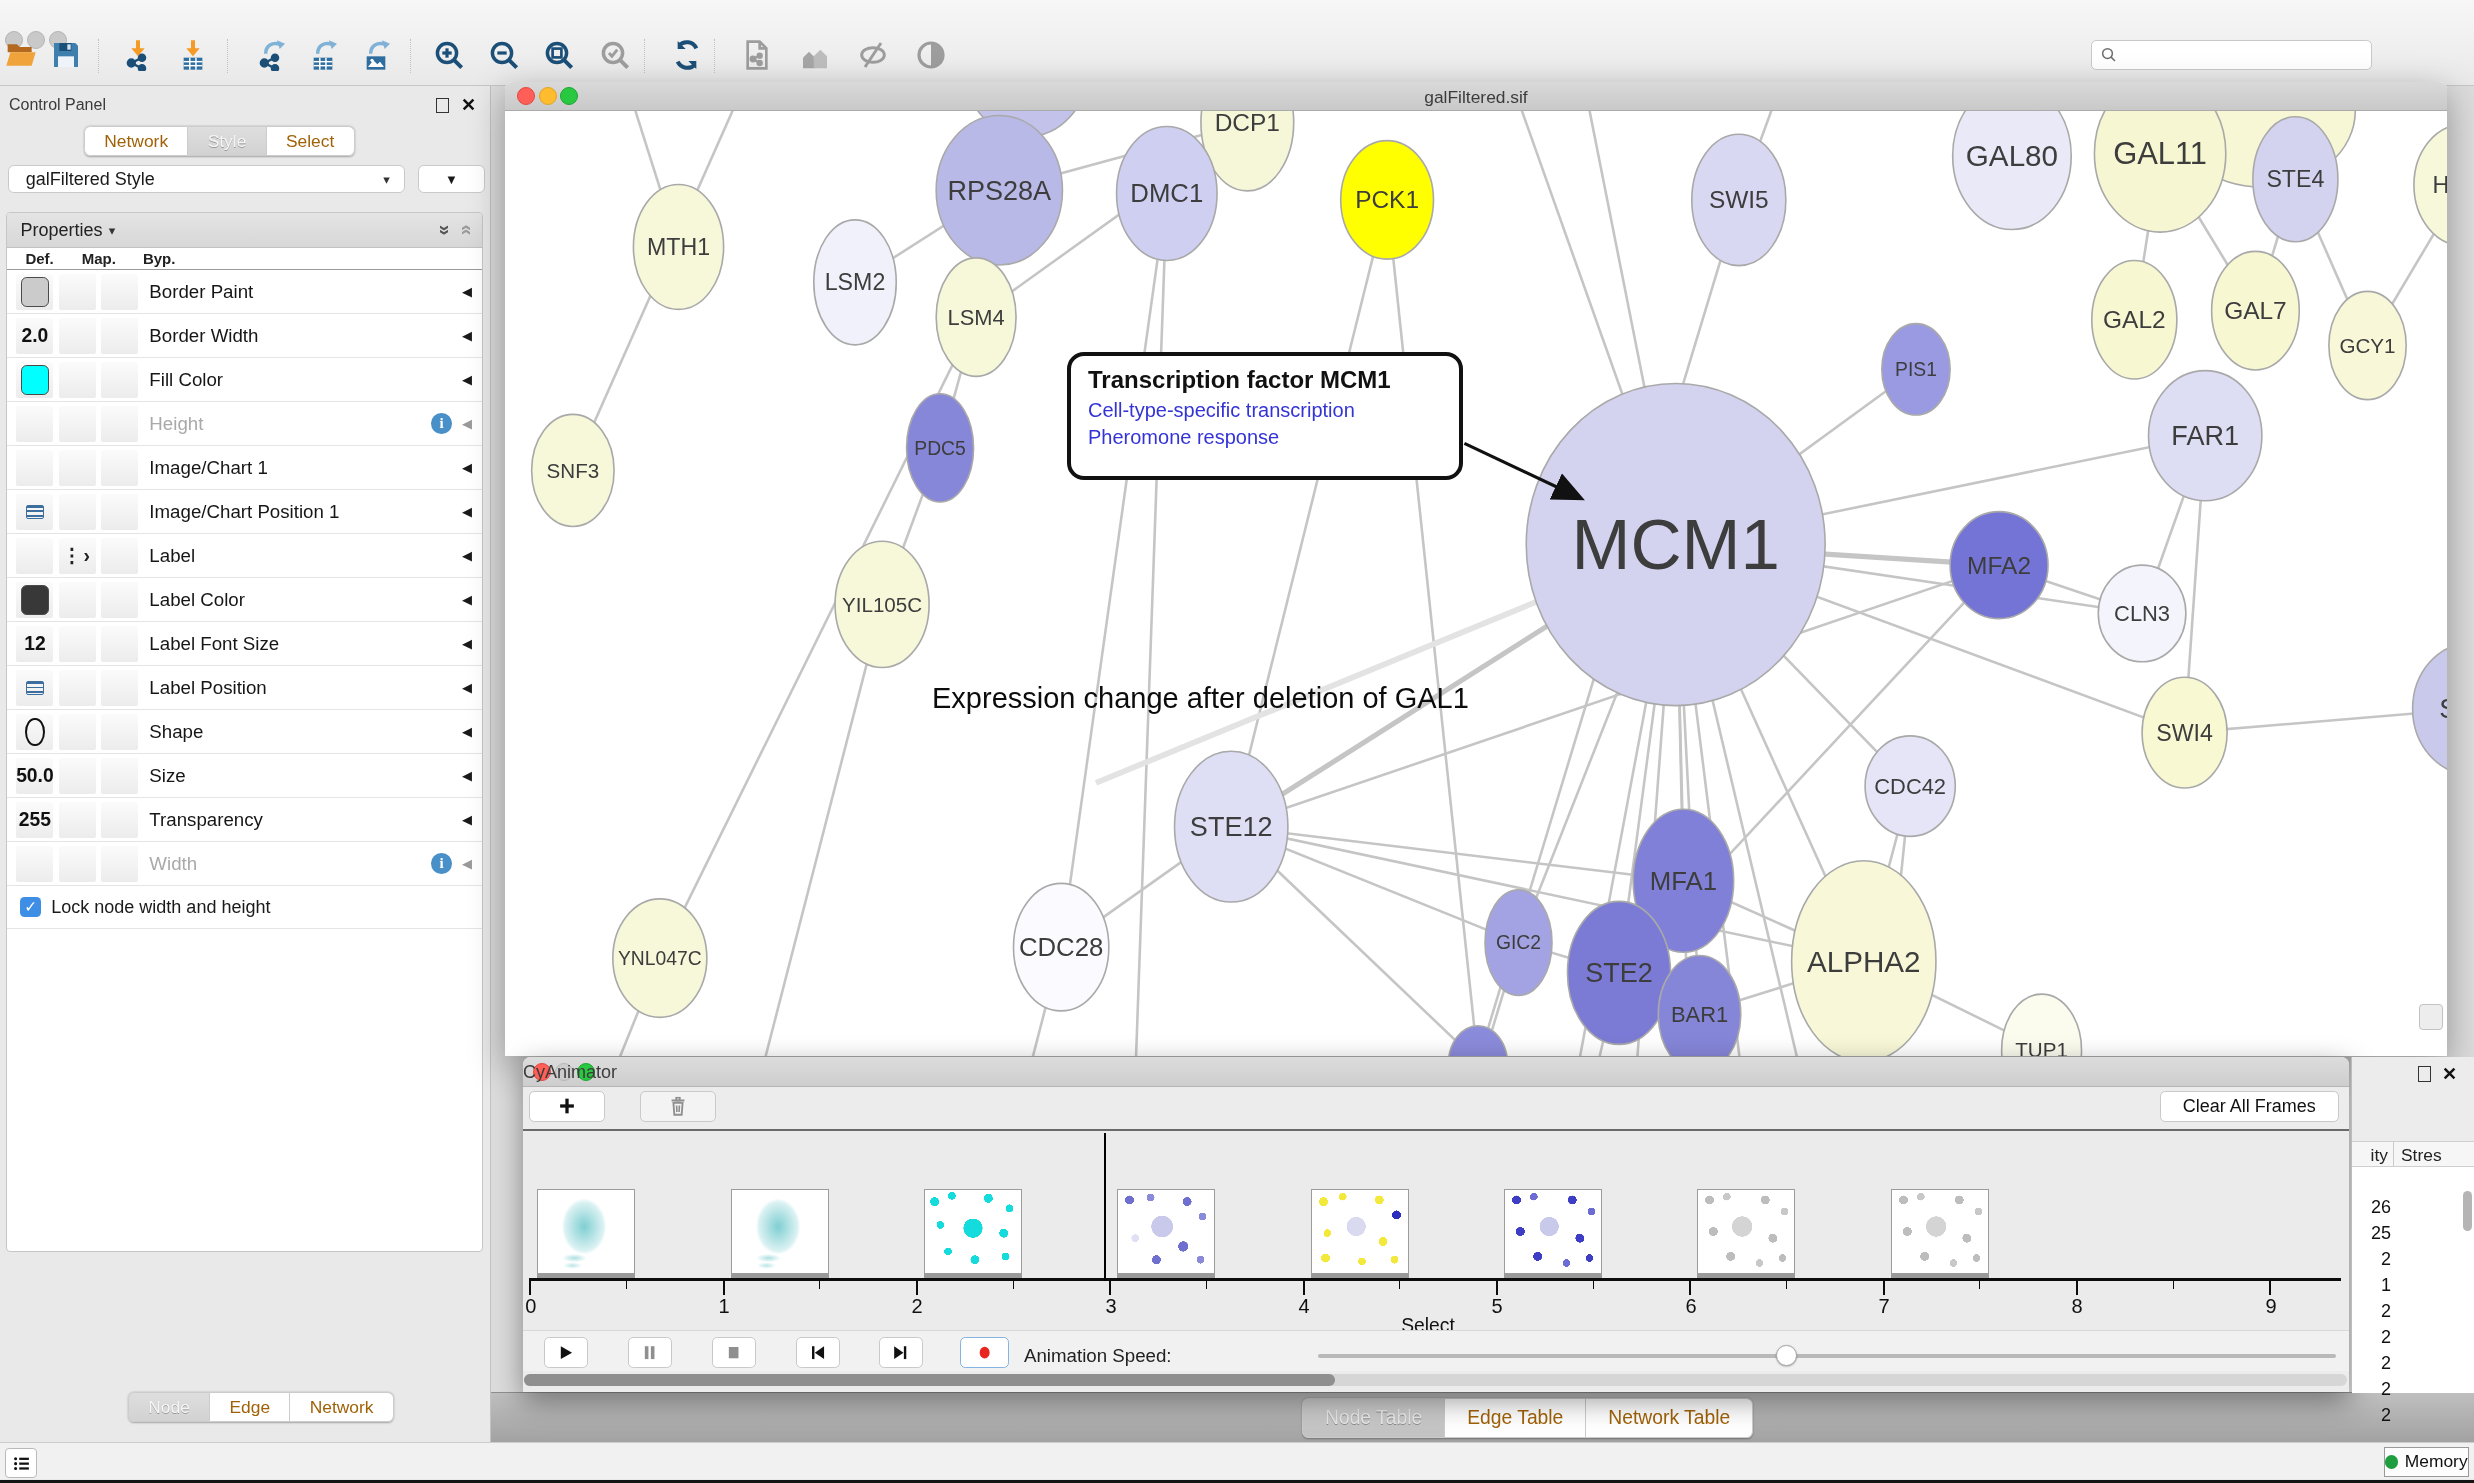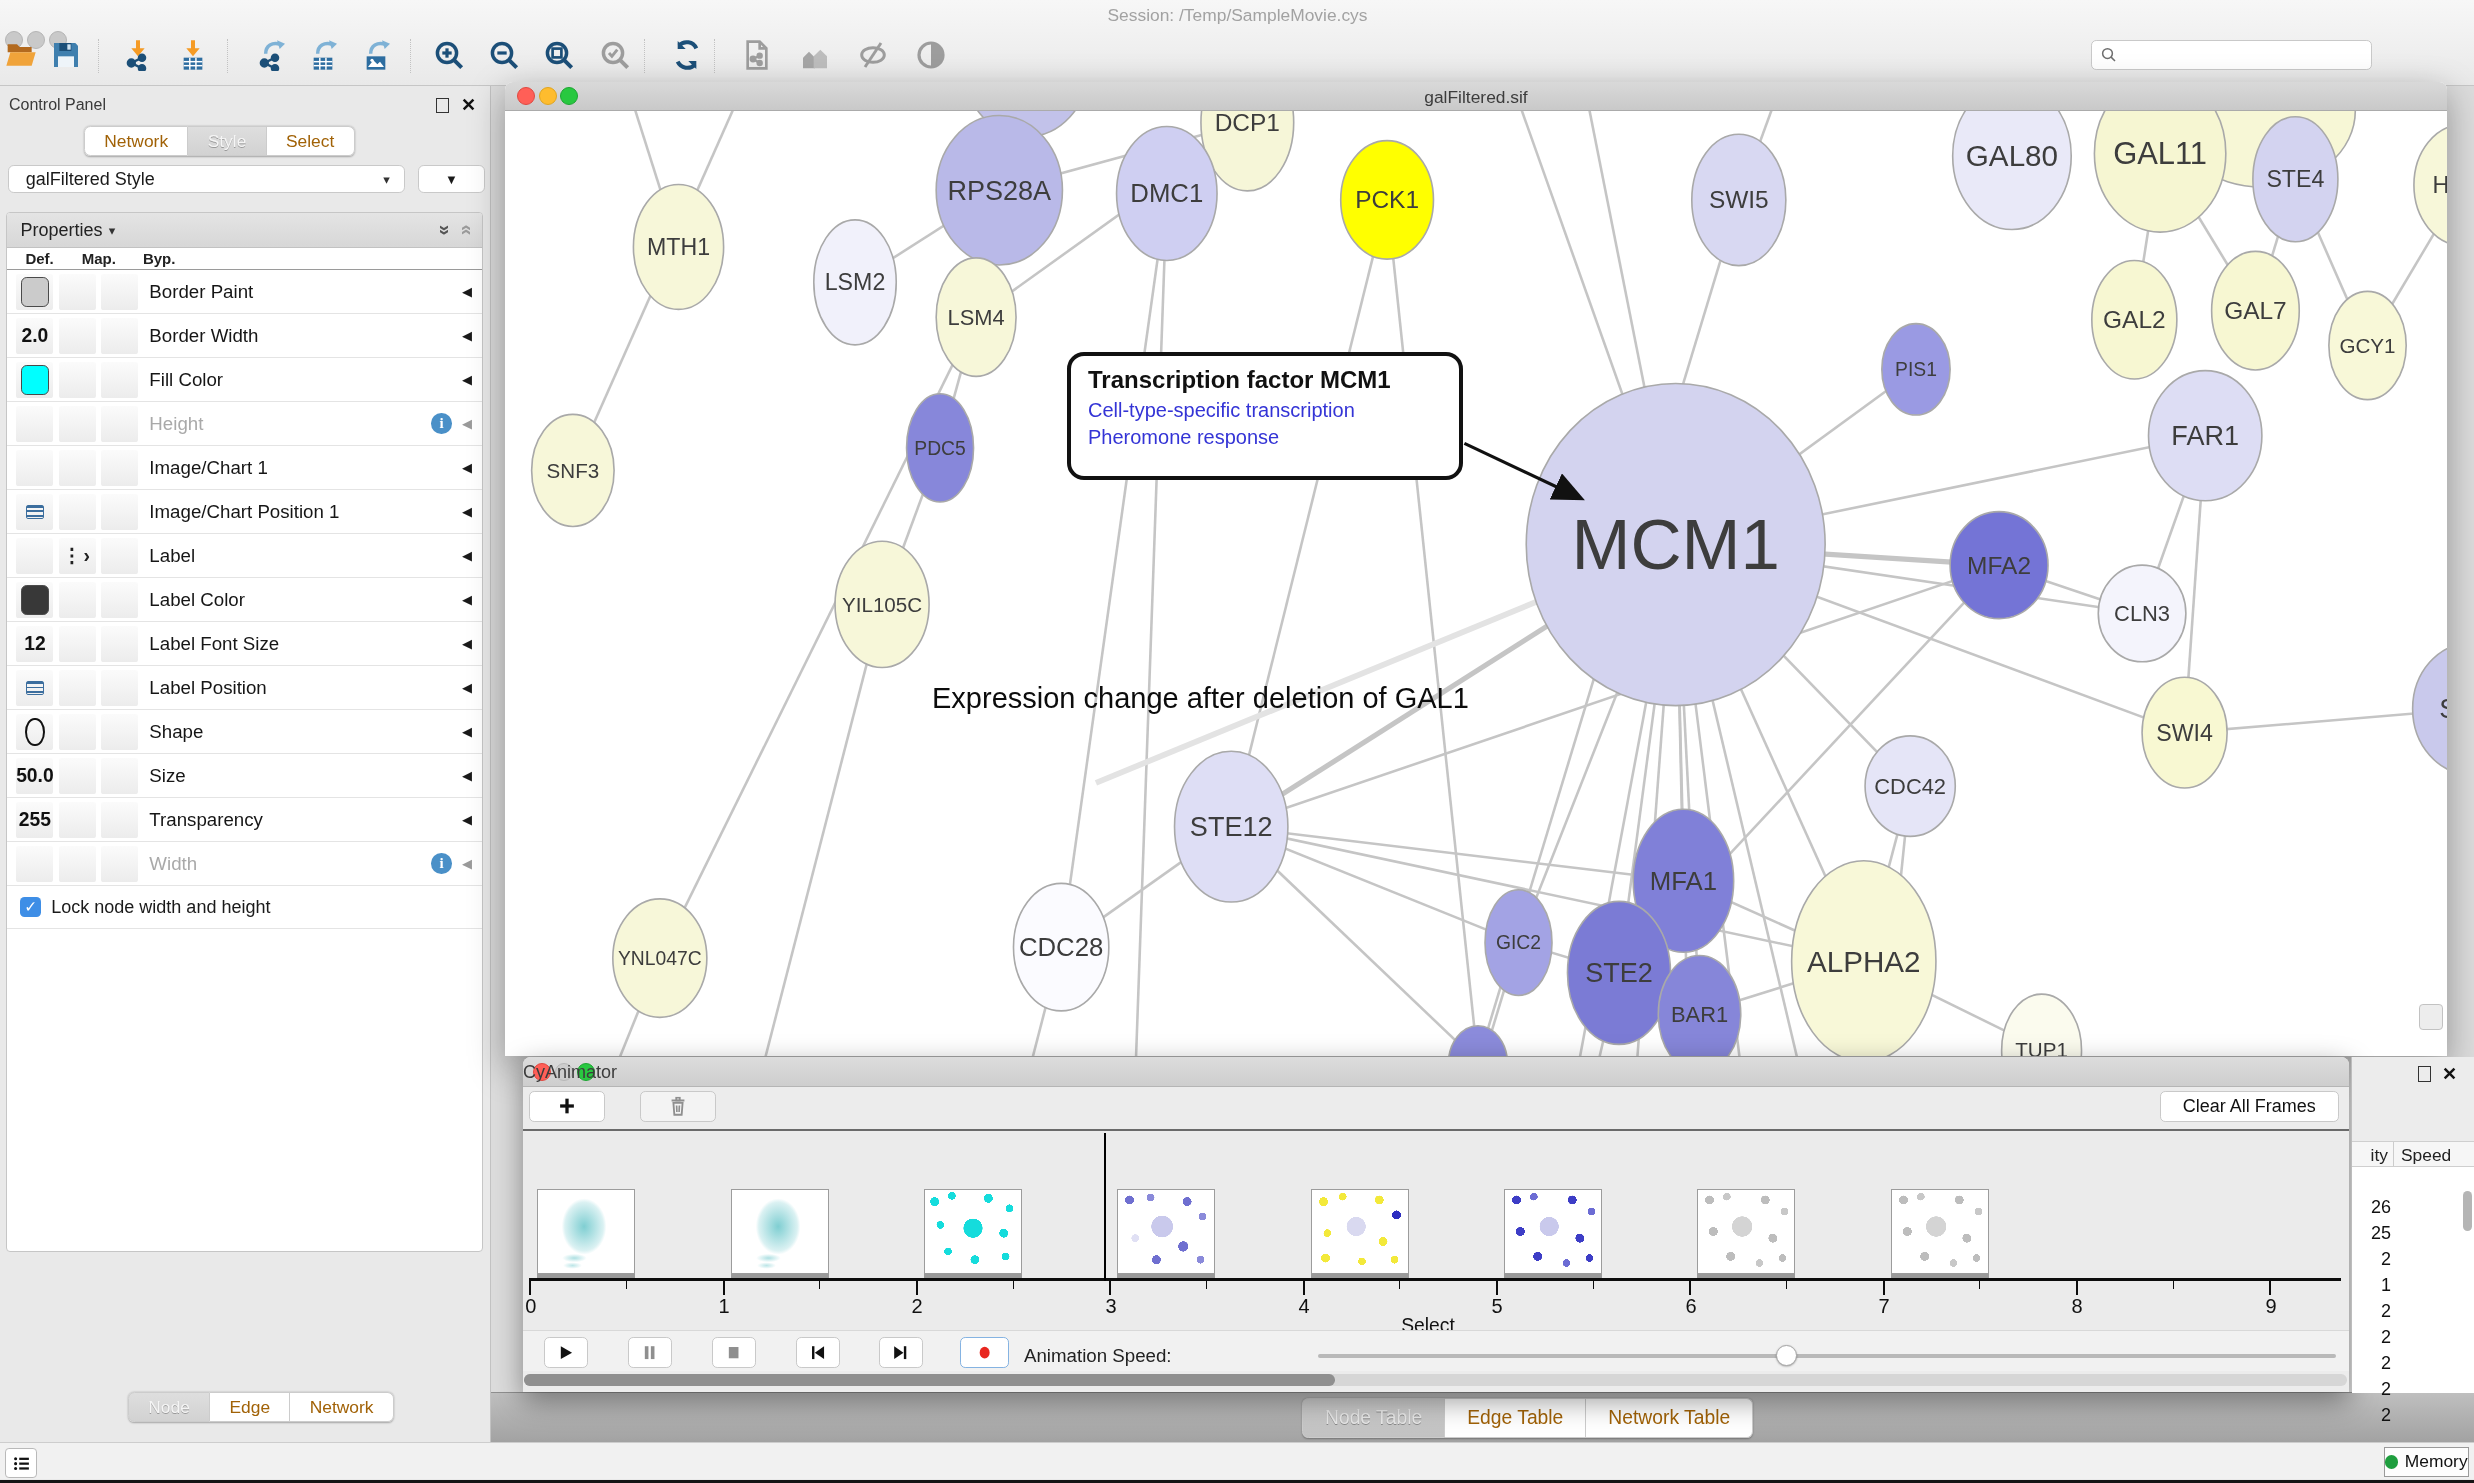--- a/index.html
+++ b/index.html
@@ -189,21 +189,20 @@
   #list-btn svg{width:19.3px;height:19.3px}
   #memory-btn{position:absolute;right:6.4px;top:3.9px;width:85px;height:30px;background:#fdfdfd;border:1.3px solid #9a9a9a;display:flex;align-items:center;justify-content:flex-start;gap:6.4px}
   #memory-dot{width:14px;height:14px;border-radius:50%;background:#1e9e3e}
   #memory-label{font-size:17.4px;color:#111}
   #bottom-strip{position:absolute;left:0;top:1480px;width:2475px;height:3.9px;background:#141414}
 </style>
 </head>
 <body>
 
 <div id="header">
-  <div id="session-title">Session: /Temp/SampleMovie.cys</div>
   <span class="tl gray" style="left:5.2px"></span>
   <span class="tl gray" style="left:27px"></span>
   <span class="tl gray" style="left:49px"></span>
 
   <button class="tbtn" style="left:2.6px">
       <svg viewBox="0 0 24 24">
         <path fill="#b36a1f" d="M2 4h7l2 2h9v4H2z"></path>
         <path fill="#f0a33a" d="M1 20l3-10h19l-3 10z"></path>
       </svg>
     </button>
@@ -895,21 +894,21 @@
       <div class="thumb"></div>
     </div>
 </div>
 
 <div id="table-frag">
   <span class="float-box corner" style="left:66px"></span>
   <span class="close-x corner" style="position:absolute;left:90px;top:6.4px">✕</span>
   <div id="tbl-headers">
     <span class="h1">ity</span>
     <span class="vsep"></span>
-    <span class="h2">Speed</span>
+    <span class="h2">Stres</span>
   </div>
   <div id="tbl-body">
       <div class="tval">26</div>
       <div class="tval">25</div>
       <div class="tval">2</div>
       <div class="tval">1</div>
       <div class="tval">2</div>
       <div class="tval">2</div>
       <div class="tval">2</div>
       <div class="tval">2</div>

